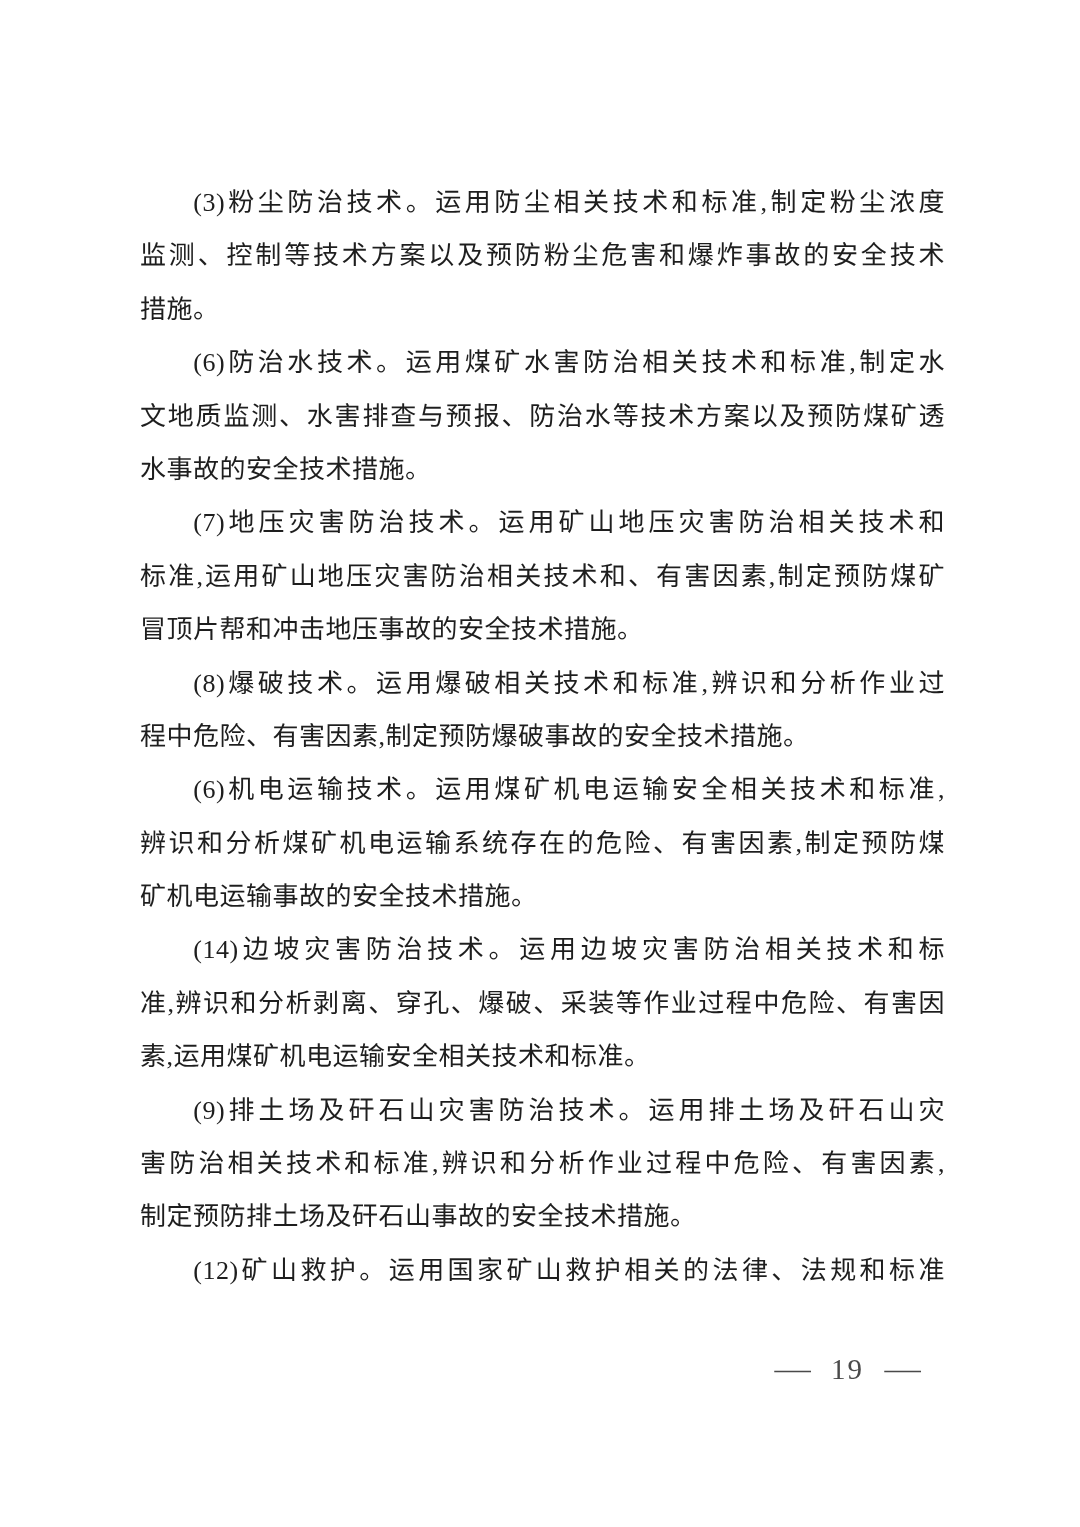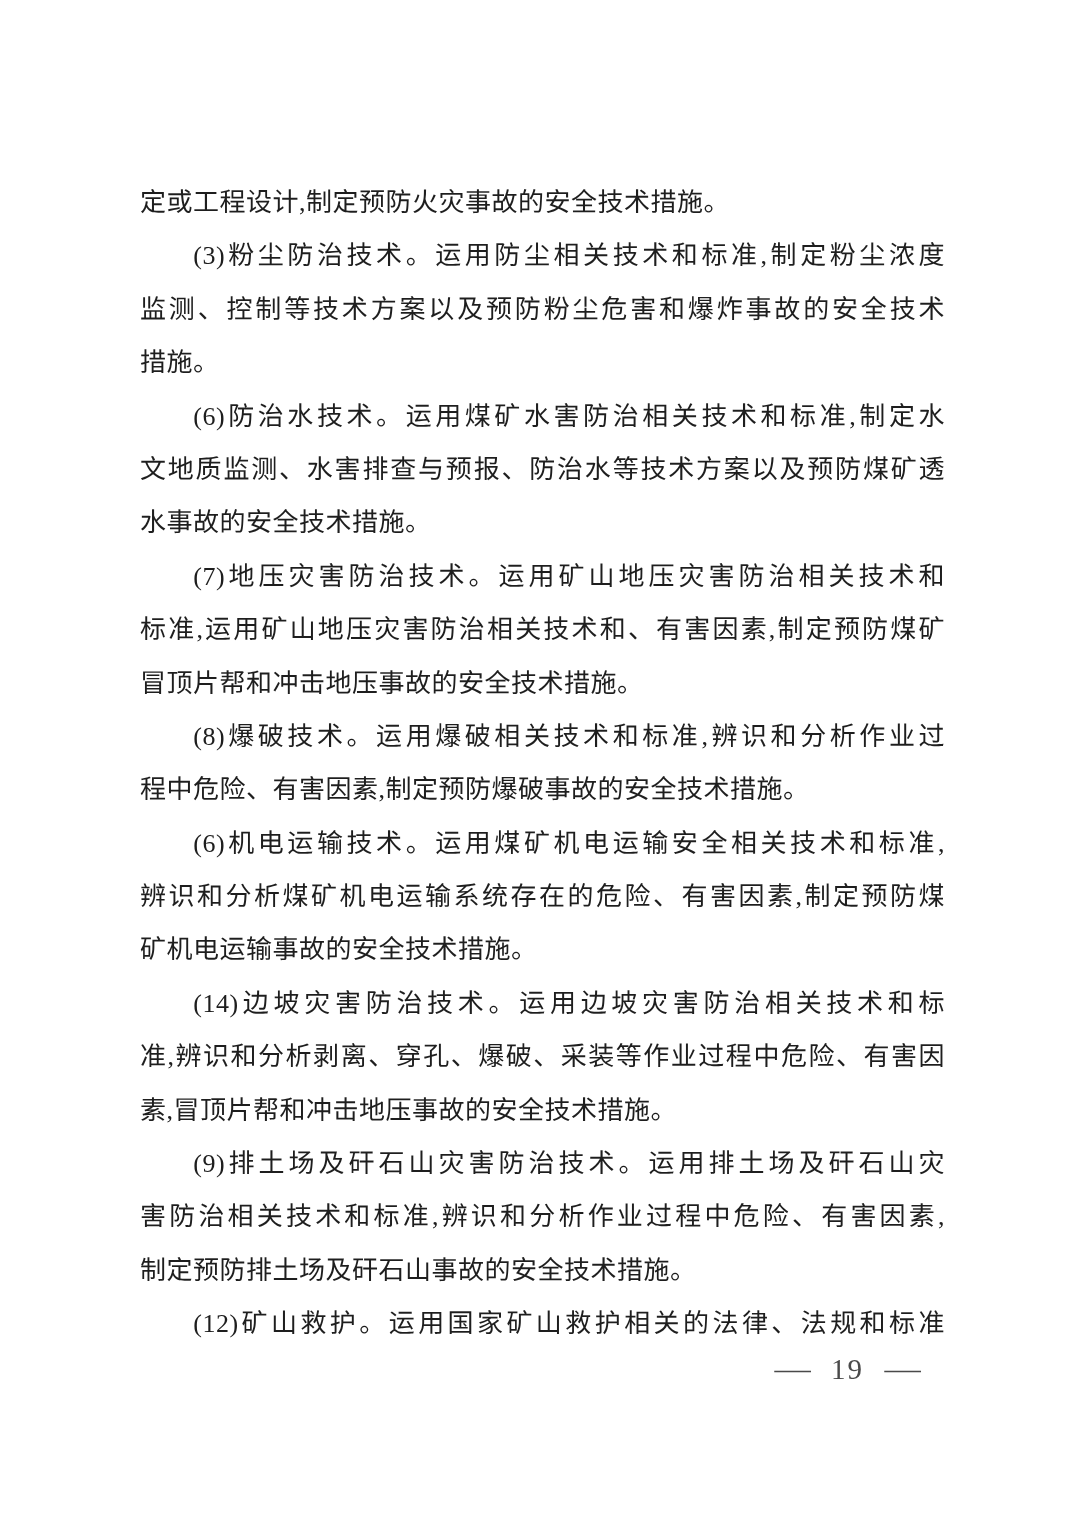--- a/index.html
+++ b/index.html
@@ -73,38 +73,37 @@
   .footer .pagenum {
     letter-spacing: 2px;
   }
 </style>
 </head>
 <body>
 
 <div class="page">
 
   <main class="text-block" id="text-block">
-      <div class="line">定或工程设计,制定预防火灾事故的安全技术措施。</div>
       <div class="line justify indent">(3)粉尘防治技术。运用防尘相关技术和标准,制定粉尘浓度</div>
       <div class="line justify">监测、控制等技术方案以及预防粉尘危害和爆炸事故的安全技术</div>
       <div class="line">措施。</div>
       <div class="line justify indent">(6)防治水技术。运用煤矿水害防治相关技术和标准,制定水</div>
       <div class="line justify">文地质监测、水害排查与预报、防治水等技术方案以及预防煤矿透</div>
       <div class="line">水事故的安全技术措施。</div>
       <div class="line justify indent">(7)地压灾害防治技术。运用矿山地压灾害防治相关技术和</div>
       <div class="line justify">标准,运用矿山地压灾害防治相关技术和、有害因素,制定预防煤矿</div>
       <div class="line">冒顶片帮和冲击地压事故的安全技术措施。</div>
       <div class="line justify indent">(8)爆破技术。运用爆破相关技术和标准,辨识和分析作业过</div>
       <div class="line">程中危险、有害因素,制定预防爆破事故的安全技术措施。</div>
       <div class="line justify indent">(6)机电运输技术。运用煤矿机电运输安全相关技术和标准,</div>
       <div class="line justify">辨识和分析煤矿机电运输系统存在的危险、有害因素,制定预防煤</div>
       <div class="line">矿机电运输事故的安全技术措施。</div>
       <div class="line justify indent">(14)边坡灾害防治技术。运用边坡灾害防治相关技术和标</div>
       <div class="line justify">准,辨识和分析剥离、穿孔、爆破、采装等作业过程中危险、有害因</div>
-      <div class="line">素,冒顶片帮和冲击地压事故的安全技术措施。</div>
+      <div class="line">素,运用煤矿机电运输安全相关技术和标准。</div>
       <div class="line justify indent">(9)排土场及矸石山灾害防治技术。运用排土场及矸石山灾</div>
       <div class="line justify">害防治相关技术和标准,辨识和分析作业过程中危险、有害因素,</div>
       <div class="line">制定预防排土场及矸石山事故的安全技术措施。</div>
       <div class="line justify indent">(12)矿山救护。运用国家矿山救护相关的法律、法规和标准</div>
     </main>
 
   <footer class="footer">
     <span class="dash">—</span>
     <span class="pagenum">19</span>
     <span class="dash">—</span>

